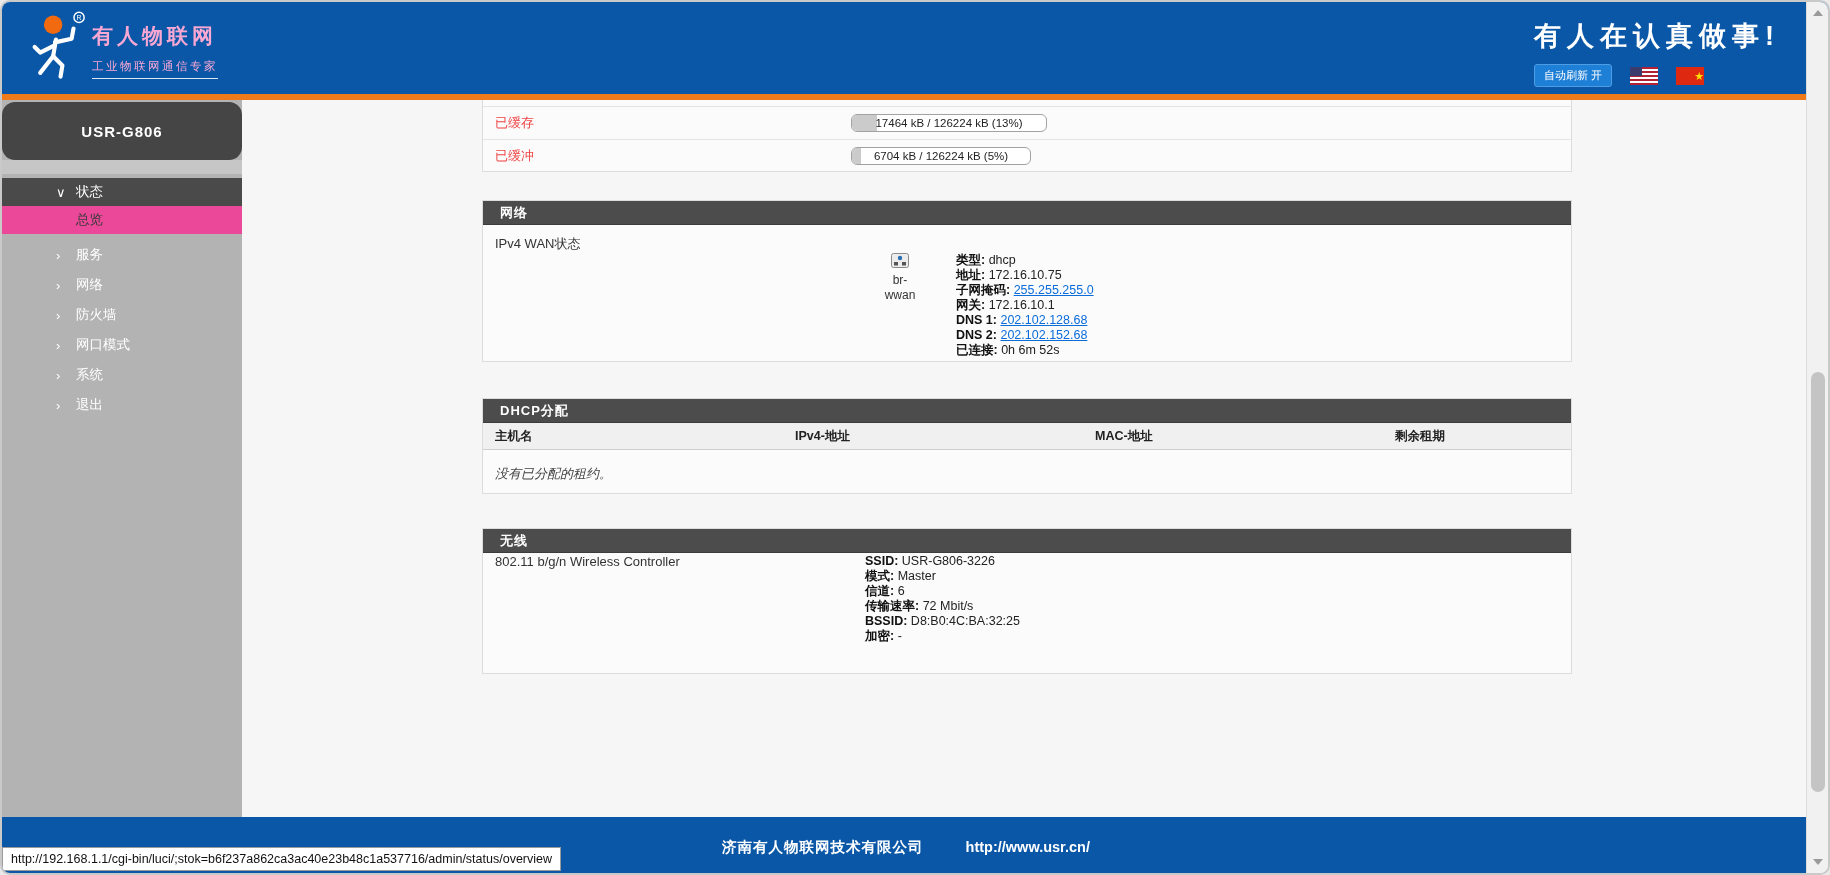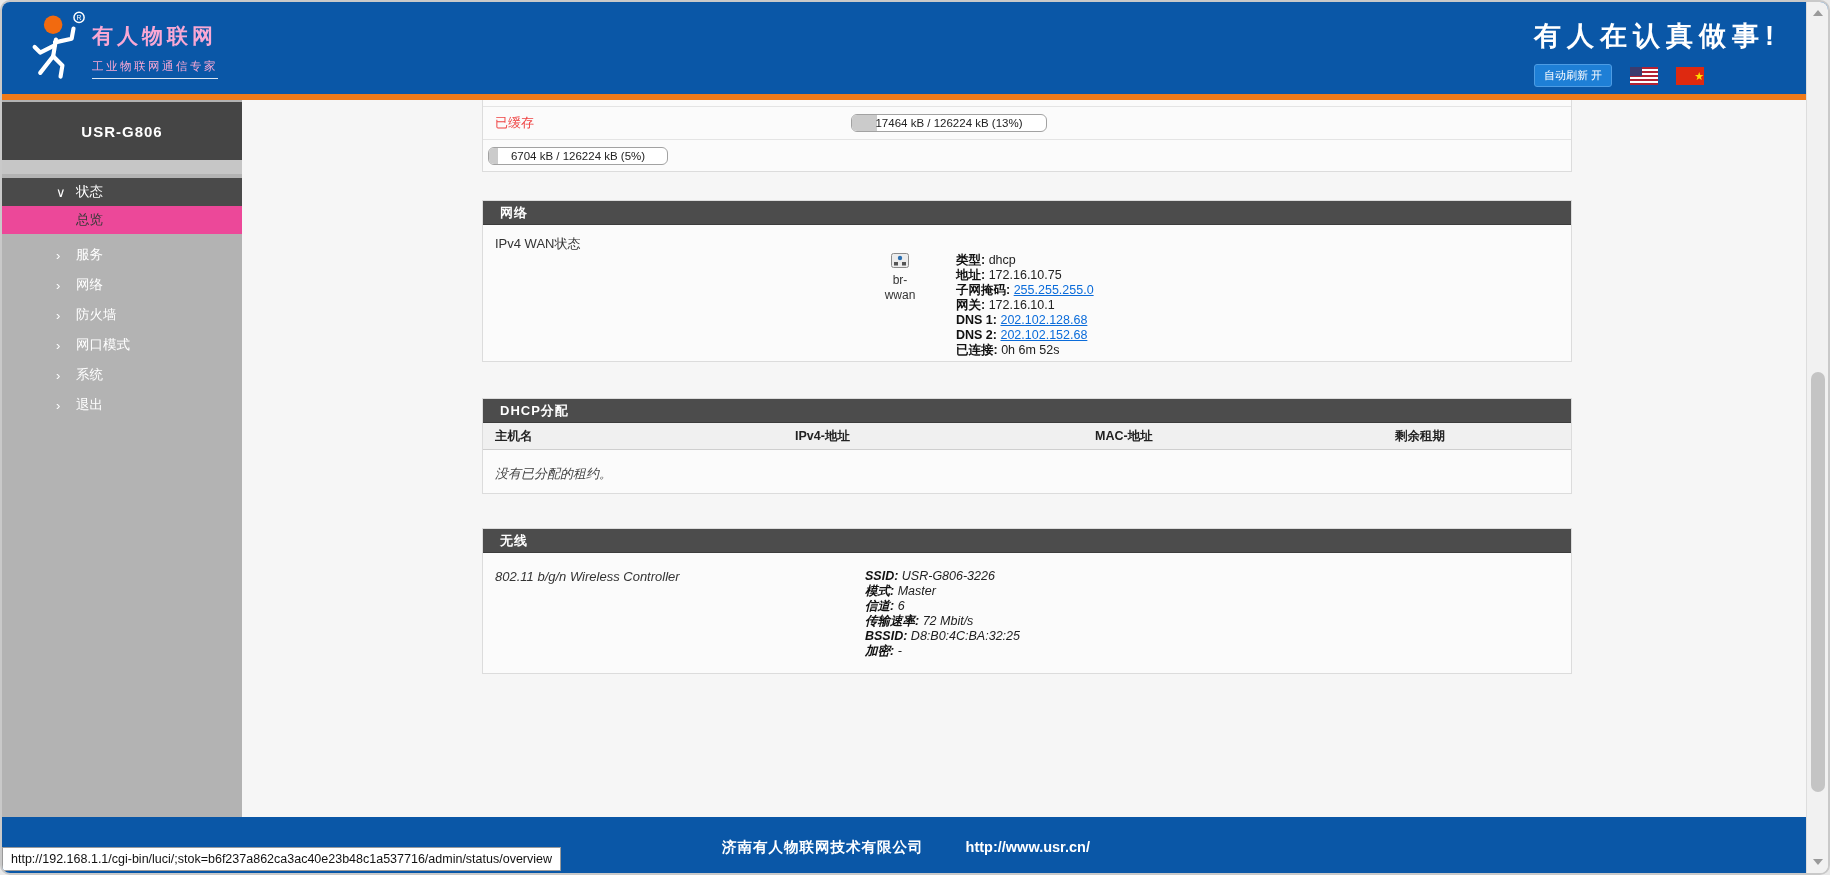--- a/index.html
+++ b/index.html
@@ -24,21 +24,21 @@
   .refresh-row { margin-top:10px; display:flex; align-items:center; gap:9px; }
   .refresh-btn { background:#1e7fd6; border:1px solid #4d9ce4; color:#fff; font-size:11px;
                  padding:3px 9px; border-radius:3px; cursor:pointer; font-family:inherit; }
   .flag { width:28px; height:18px; margin-left:9px; cursor:pointer; position:relative; display:inline-block; }
   .flag-us { background:repeating-linear-gradient(#b22234 0 2px, #fff 2px 4px); }
   .flag-us::after { content:""; position:absolute; left:0; top:0; width:12px; height:9px; background:#3c3b6e; }
   .flag-cn { background:#de2910; color:#ffde00; font-size:11px; line-height:18px; text-indent:2px; }
   
   .sidebar { position:absolute; left:0; top:98px; width:240px; height:717px; background:#b3b3b3; }
   .device-box { margin-top:2px; height:58px; background:#454545; color:#fff; display:flex;
-                align-items:center; justify-content:center; font-size:15px; font-weight:bold; letter-spacing:1px; }
+                align-items:center; justify-content:center; font-size:15px; font-weight:bold; letter-spacing:1px;border-radius:13px; }
   .side-gap { height:14px; background:#c6c6c6; margin-top:0; }
   .menu { margin-top:4px; }
   .m-item { height:28px; display:flex; align-items:center; font-size:13.5px; color:#fff; cursor:pointer; }
   .m-item .chev { width:20px; margin-left:54px; font-size:13px; color:#fff; }
   .m-item.expanded { background:#4a4a4a; }
   .m-item.selected { background:#ec4899; color:#3a3a3a; padding-left:74px; }
   .m-item.plain { margin-top:2px; }
   .m-spacer { height:5px; }
   
   .panel { position:absolute; left:480px; width:1090px; background:#fbfbfb;
@@ -65,21 +65,21 @@
   .detail-lines { font-size:12.5px; color:#222; line-height:15px; }
   .detail-lines b { color:#111; }
   .detail-lines .ln { white-space:nowrap; }
   a.dlink { color:#0b6cda; text-decoration:underline; cursor:pointer; }
   .dhcp-panel { top:396px; height:96px; }
   .col-head { height:27px; background:#f0f0f0; border-bottom:1px solid #cfcfcf;
               display:grid; grid-template-columns:300px 300px 300px 1fr; align-items:center;
               padding-left:12px; font-size:12.5px; font-weight:bold; color:#222; }
   .empty-row { padding:15px 12px; font-size:13px; font-style:italic; color:#444; }
   .wifi-panel { top:526px; height:146px; }
-  .wifi-body { display:flex; padding-top:16px;font-style:italic; }
+  .wifi-body { display:flex; padding-top:1px; }
   .wifi-label { width:382px; }
   
   .footer { position:absolute; left:0; top:815px; width:1808px; height:60px; background:#0a57a7;
             display:flex; align-items:center; justify-content:center; gap:42px; color:#fff; }
   .footer .company { font-size:14.5px; font-weight:bold; letter-spacing:1px; }
   .footer .site { font-size:14.5px; font-weight:bold; cursor:pointer; }
   .status-tip { position:absolute; left:0px; bottom:2px; background:#fff; border:1px solid #9a9a9a;
                 padding:4px 8px; font-size:12.5px; color:#111; white-space:nowrap; z-index:5; }
   .vscroll { position:absolute; right:0; top:0; width:22px; height:100%; background:#f1f1f1;
              border-left:1px solid #dddddd; z-index:4; }
@@ -167,20 +167,21 @@
   <div class="panel mem-table" style="border-top:none;">
     <div class="stub-row"></div>
     <div class="mem-row">
       <div class="mem-label">已缓存</div>
       <div class="pbar w1" style="margin-left:5px;">
         <div class="pbar-fill" style="width: 13%;"></div>
         <div class="pbar-text">17464 kB / 126224 kB (13%)</div>
       </div>
     </div>
     <div class="mem-row">
+      <div class="mem-label">已缓冲</div>
       <div class="pbar w2" style="margin-left:5px;">
         <div class="pbar-fill" style="width: 5%;"></div>
         <div class="pbar-text">6704 kB / 126224 kB (5%)</div>
       </div>
     </div>
   </div>
 
   <div class="panel net-panel">
     <div class="sec-head">网络</div>
     <div class="net-body">

